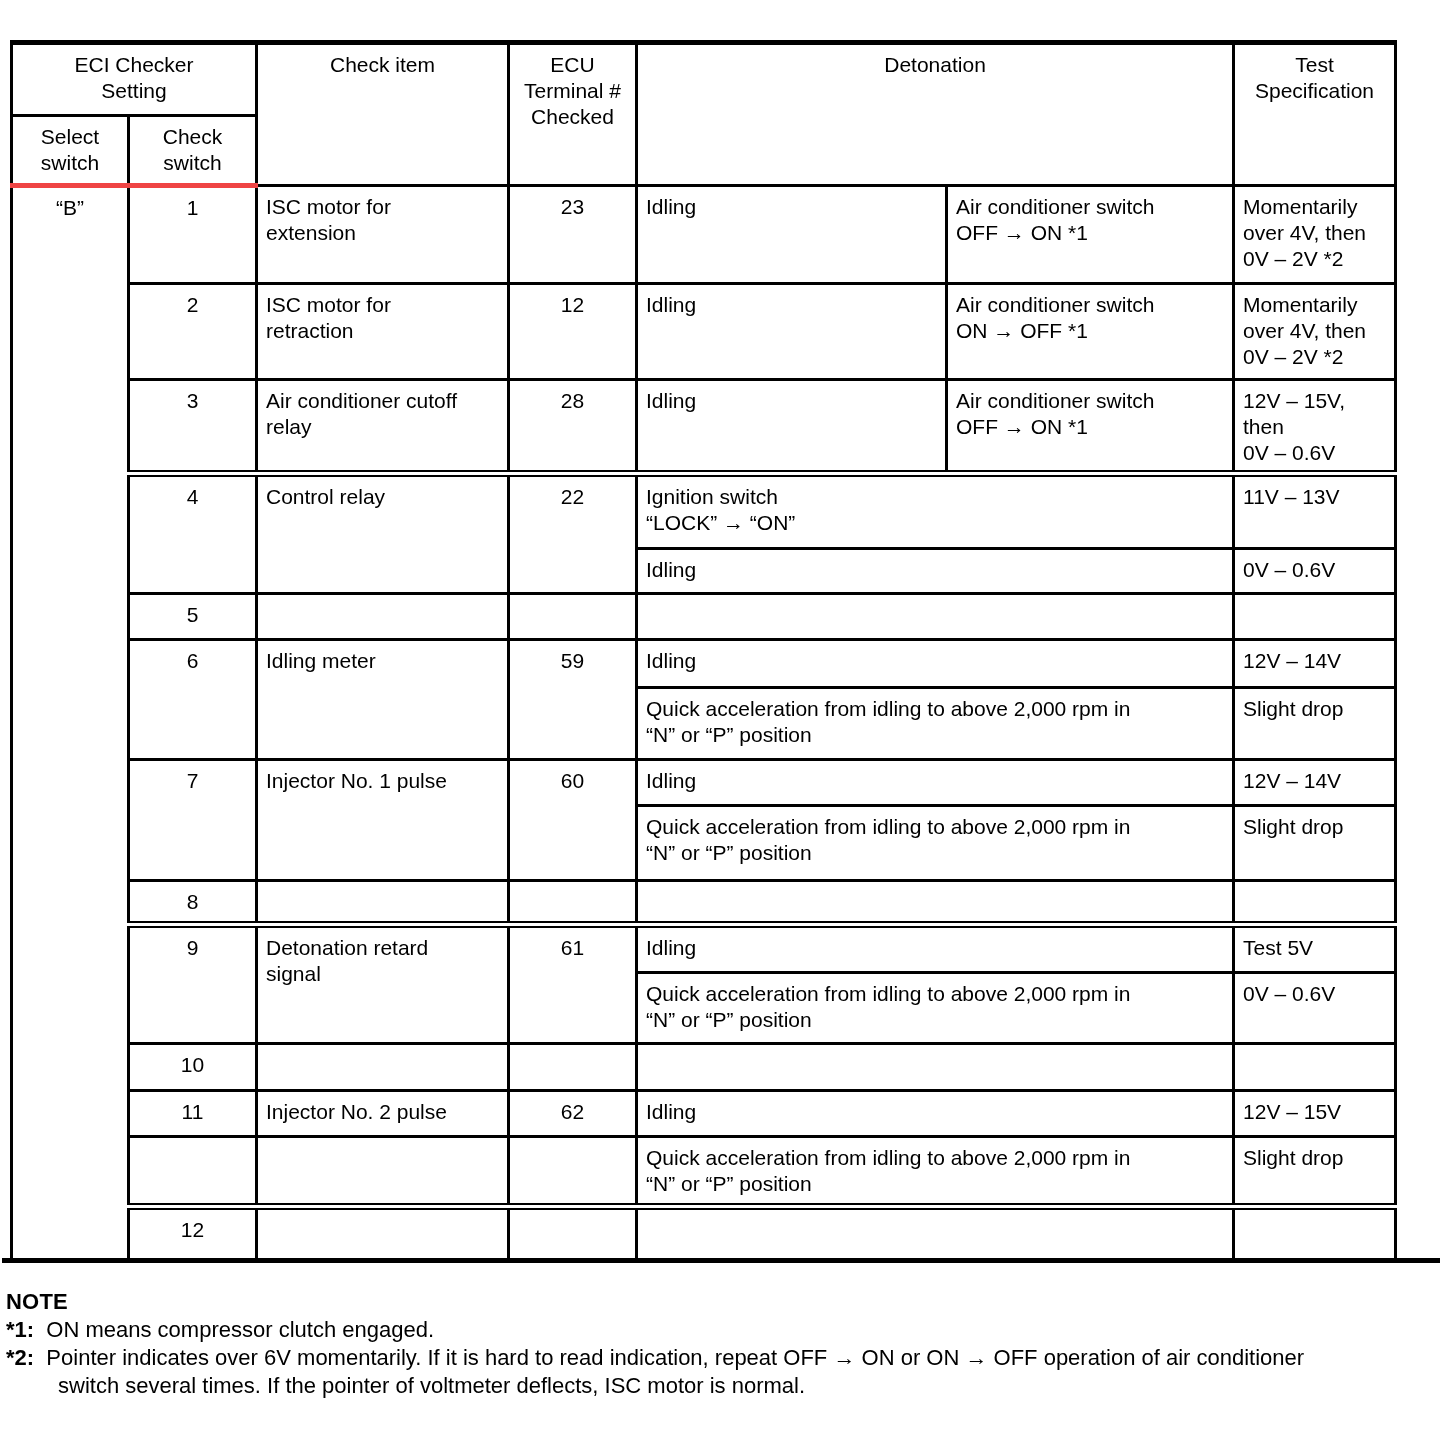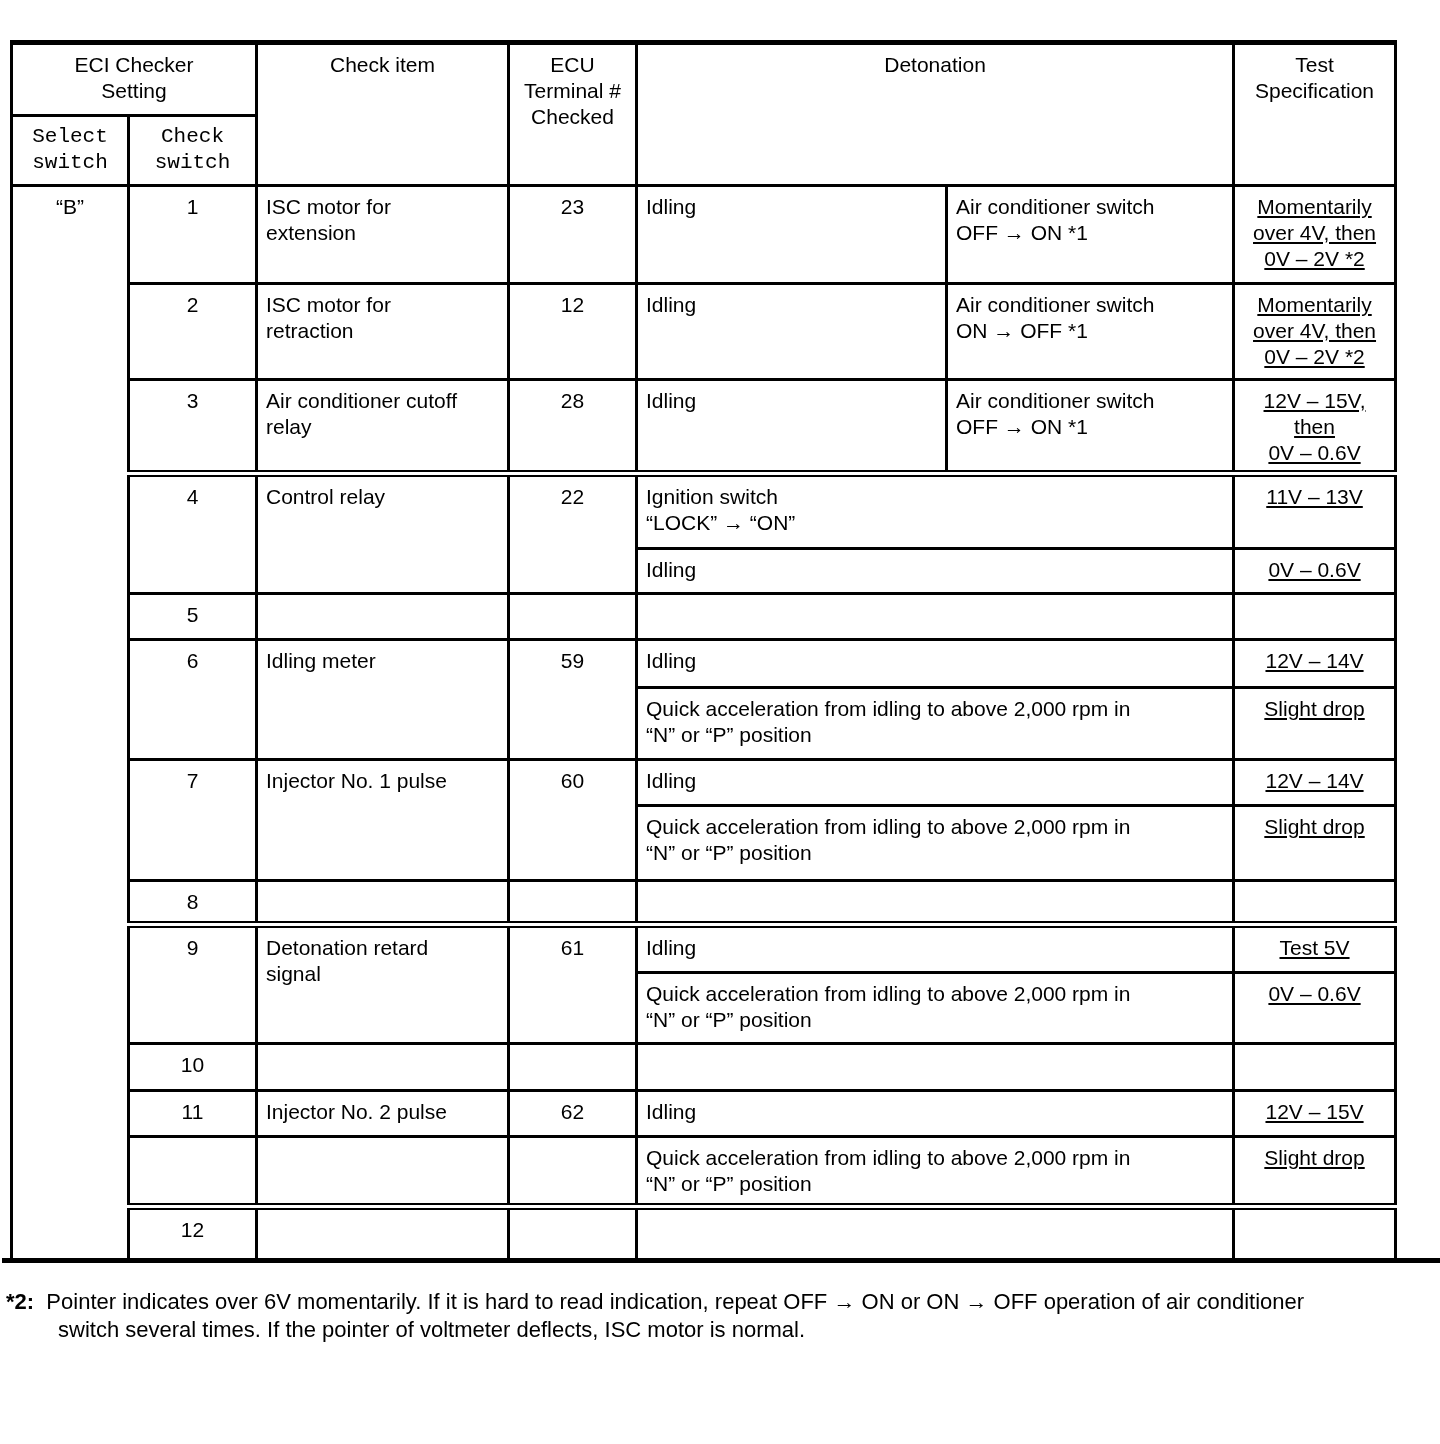--- a/index.html
+++ b/index.html
@@ -45,28 +45,28 @@
     vertical-align: top;
     padding: 7px 8px 4px 8px;
     white-space: pre-line;
     overflow: hidden;
   }
   thead th {
     text-align: center;
     vertical-align: middle;
     padding: 4px 2px;
   }
-  thead tr.hdr-bottom th { border-bottom: 1px solid #ef4444; font-family: Liberation Mono, monospace; }
+  thead tr.hdr-bottom th { border-bottom: 5px solid #ef4444; }
   td.sel {
     text-align: center;
     vertical-align: middle;
     font-size: 22px;
   }
   td.num, td.term { text-align: center; }
-  td.spec { text-align: center; padding-left: 3px; padding-right: 3px; text-decoration: underline; }
+  td.spec { padding-left: 3px; padding-right: 3px; }
   tr.hb > td { border-bottom: 7px double #000; }
   tr.last > td { border-bottom: none; }
 
   .note {
     position: absolute;
     left: 6px;
     top: 1288px;
     width: 1428px;
     font-size: 22px;
     line-height: 1.28;
@@ -240,15 +240,17 @@
       <td></td>
       <td class="term"></td>
       <td colspan="2"></td>
       <td class="spec"></td>
     </tr>
   </tbody>
 </table>
 </div>
 
 <div class="note">
+  <div class="note-title">NOTE</div>
+  <div class="note-line"><span class="note-ref">*1:</span>&nbsp;&nbsp;<span>ON means compressor clutch engaged.</span></div>
   <div class="note-line"><span class="note-ref">*2:</span>&nbsp;&nbsp;<span>Pointer indicates over 6V momentarily. If it is hard to read indication, repeat OFF → ON or ON → OFF operation of air conditioner
 switch several times. If the pointer of voltmeter deflects, ISC motor is normal.</span></div>
 </div>
 
 </body></html>

